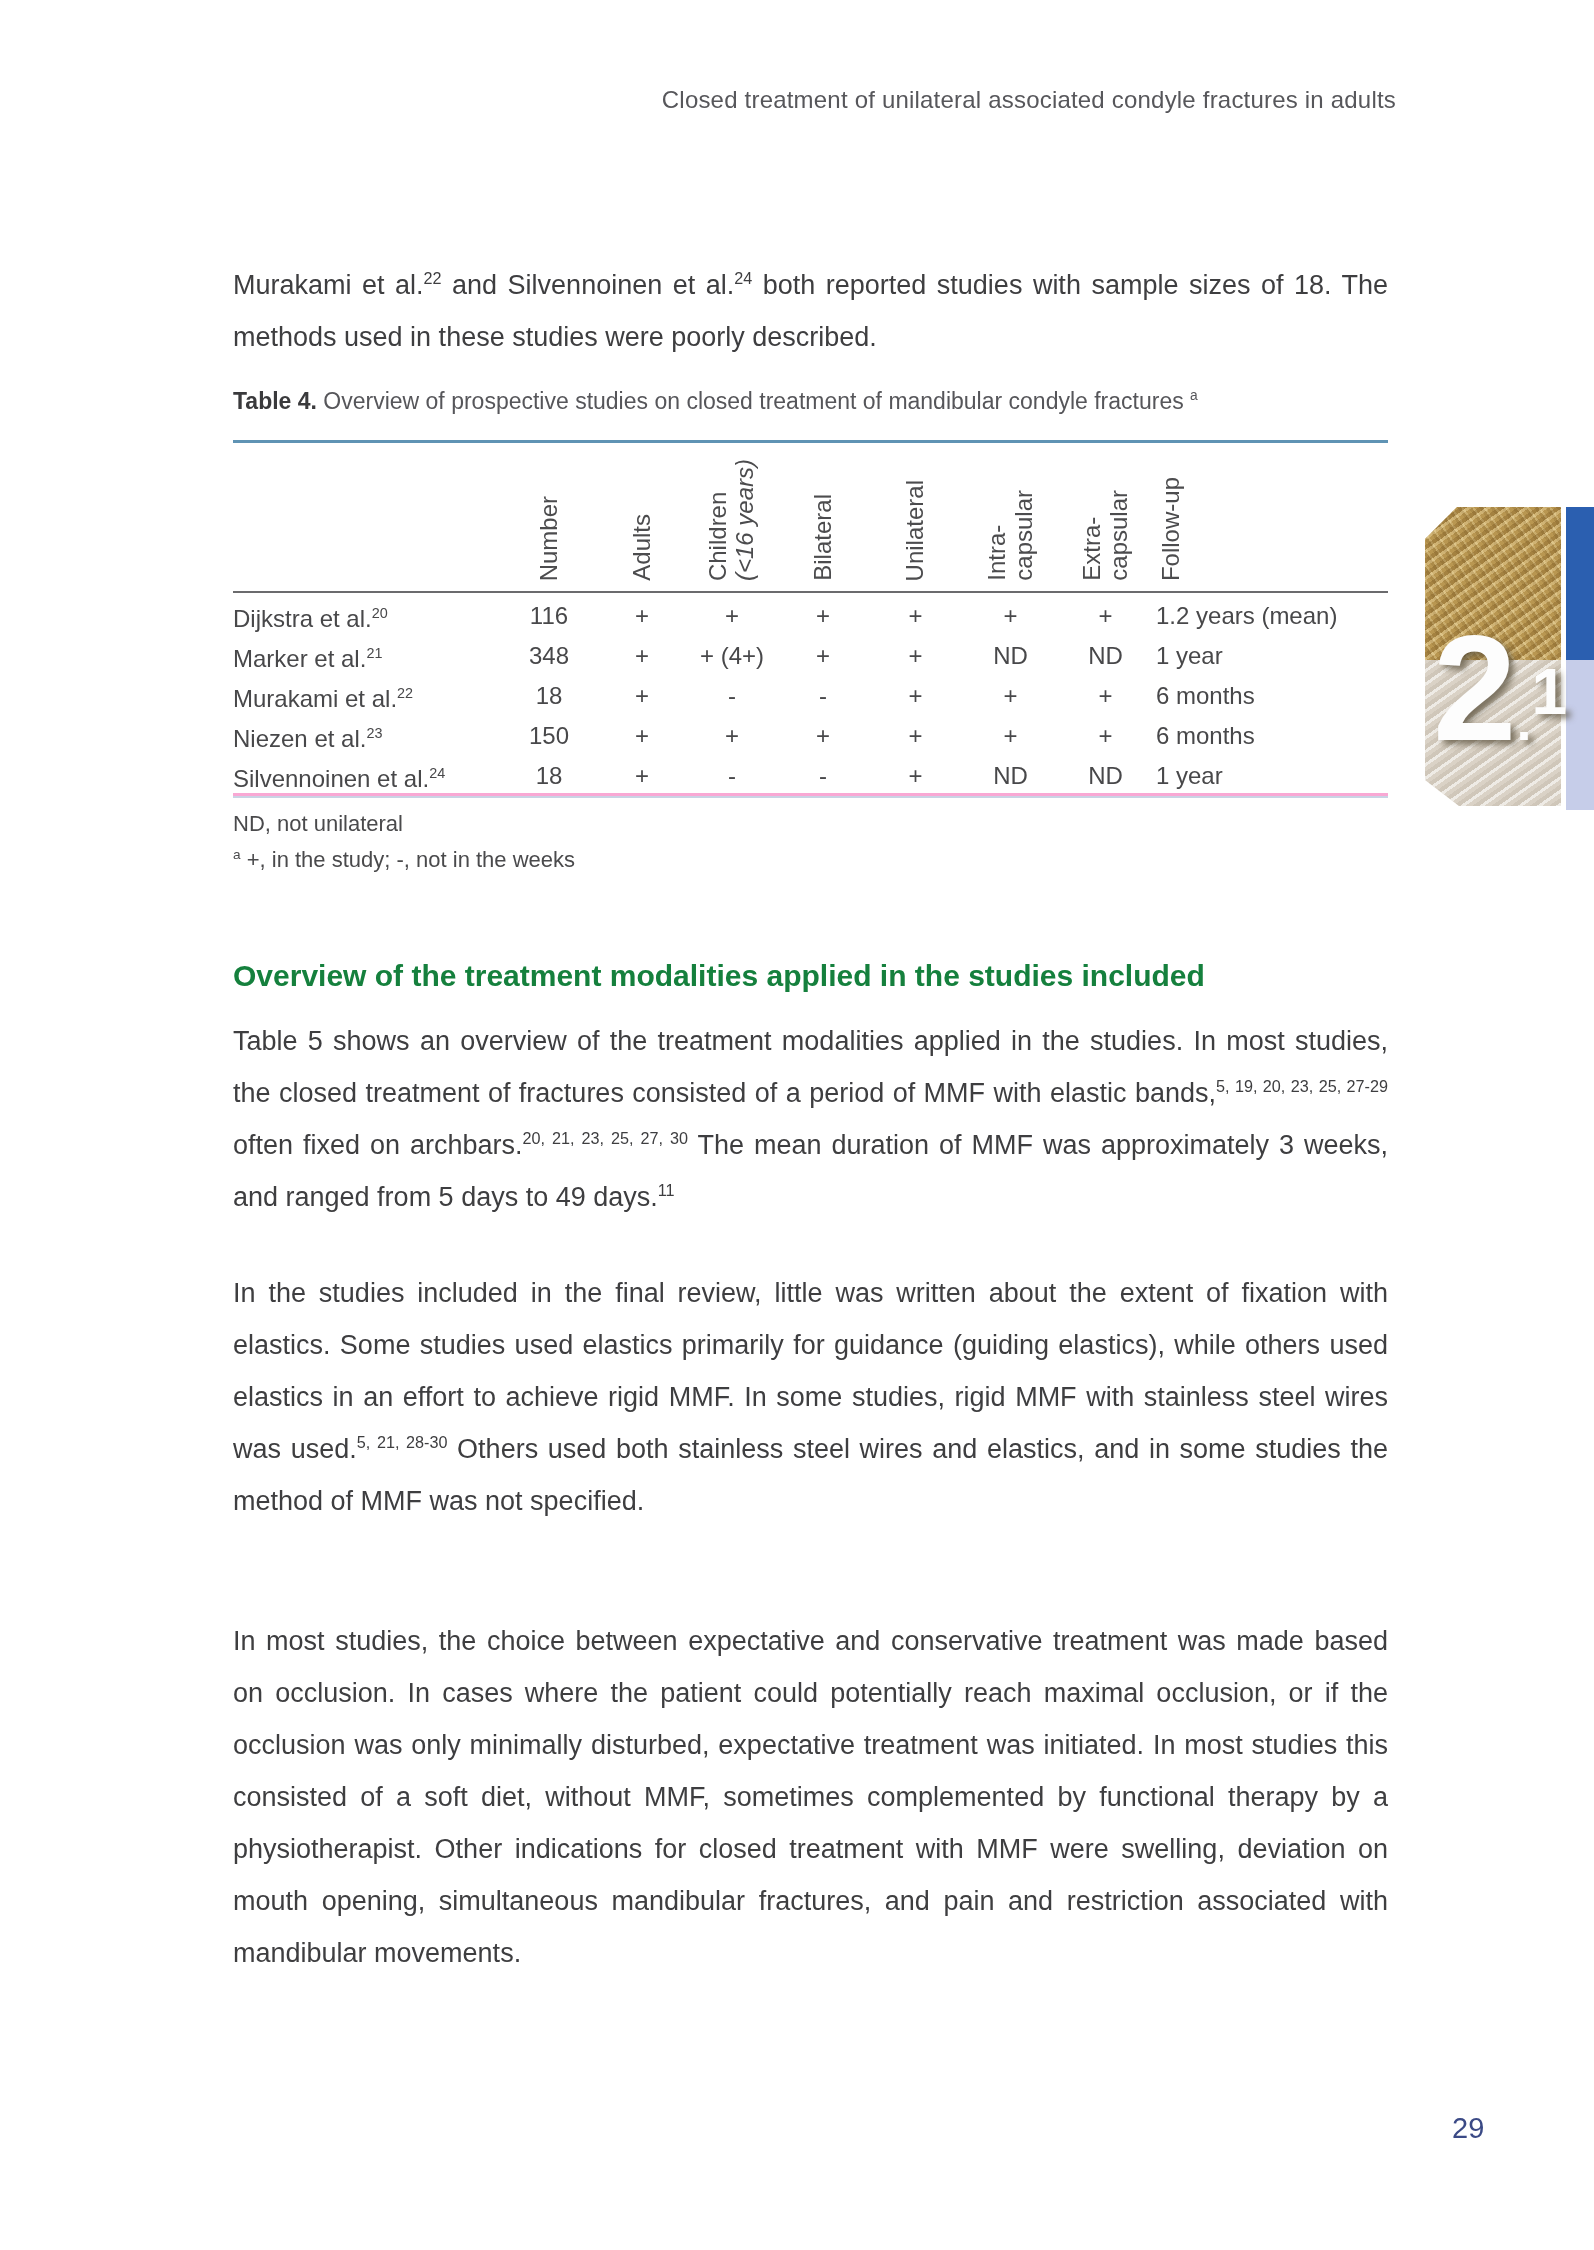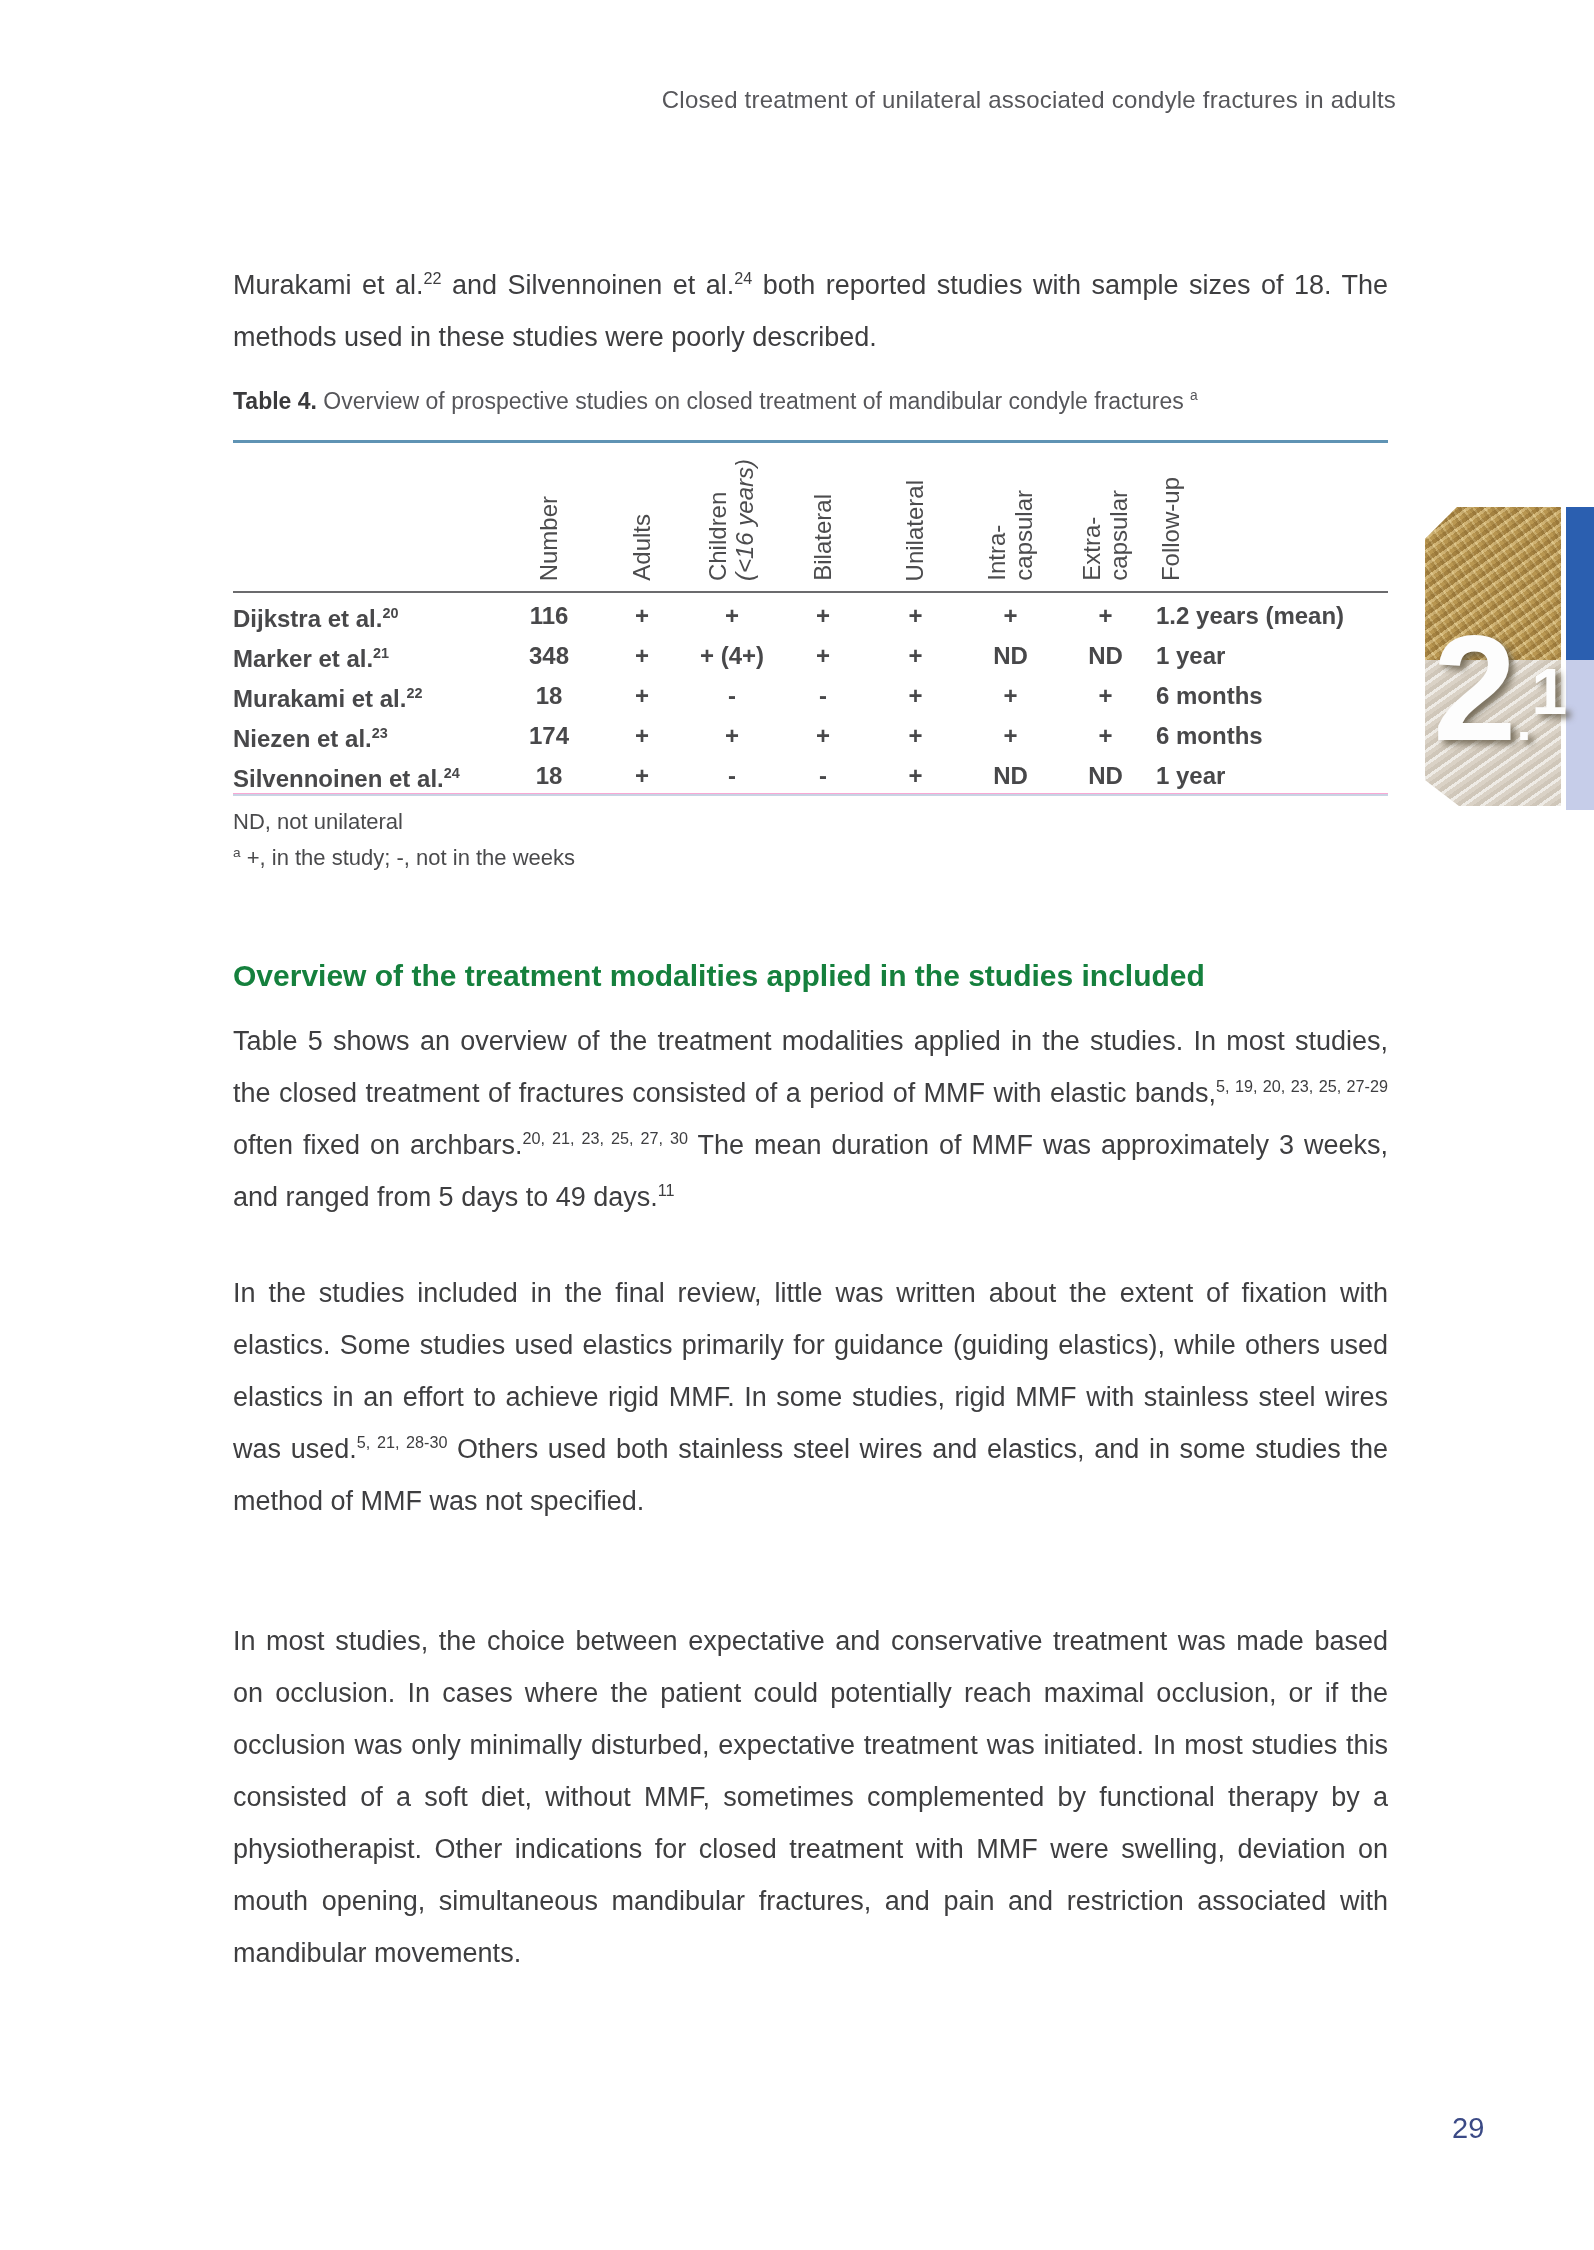--- a/index.html
+++ b/index.html
@@ -60,21 +60,21 @@
     display: inline-block;
   }
   .hrot span { display: block; }
   .hrot .it { font-style: italic; }
 
   .trow { height: 40px; font-size: 24px; color: #48484a; align-items: center; }
   .trow .cell { line-height: 40px; white-space: nowrap; }
   .trow .c { text-align: center; }
   .trow .study sup { font-size: 60%; }
   .trow .fup { padding-left: 4px; }
-  .tbody { border-bottom: 1px solid #f9a8d4; box-shadow: 0 2px 0 #c9d3e4; font-weight: bold; }
+  .tbody { border-bottom: 3px solid #f9a8d4; box-shadow: 0 2px 0 #c9d3e4; }
 
   .fnotes { margin-top: 12px; font-size: 22px; color: #4a4a4c; line-height: 31px; }
   .fnotes sup { font-size: 62%; }
 
   
   .badge { position: absolute; left: 1425px; top: 507px; width: 134px; height: 300px; }
   .gold {
     position: absolute; left: 0; top: 0; width: 136px; height: 153px;
     clip-path: polygon(0 32px, 32px 0, 100% 0, 100% 100%, 0 100%);
     background-color: #b3914d;
@@ -192,21 +192,21 @@
         <div class="cell c">+</div>
         <div class="cell c">-</div>
         <div class="cell c">-</div>
         <div class="cell c">+</div>
         <div class="cell c">+</div>
         <div class="cell c">+</div>
         <div class="cell fup">6 months</div>
       </div>
       <div class="grid-row trow">
         <div class="cell study"><span>Niezen et al.</span><sup>23</sup></div>
-        <div class="cell c">174</div>
+        <div class="cell c">150</div>
         <div class="cell c">+</div>
         <div class="cell c">+</div>
         <div class="cell c">+</div>
         <div class="cell c">+</div>
         <div class="cell c">+</div>
         <div class="cell c">+</div>
         <div class="cell fup">6 months</div>
       </div>
       <div class="grid-row trow">
         <div class="cell study"><span>Silvennoinen et al.</span><sup>24</sup></div>

